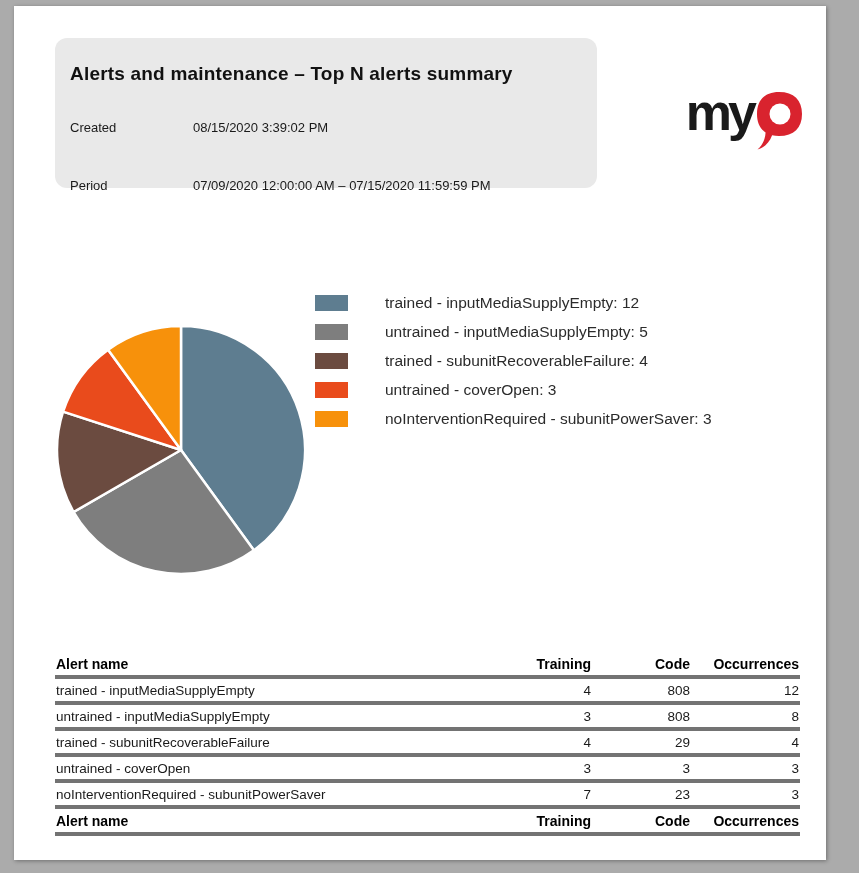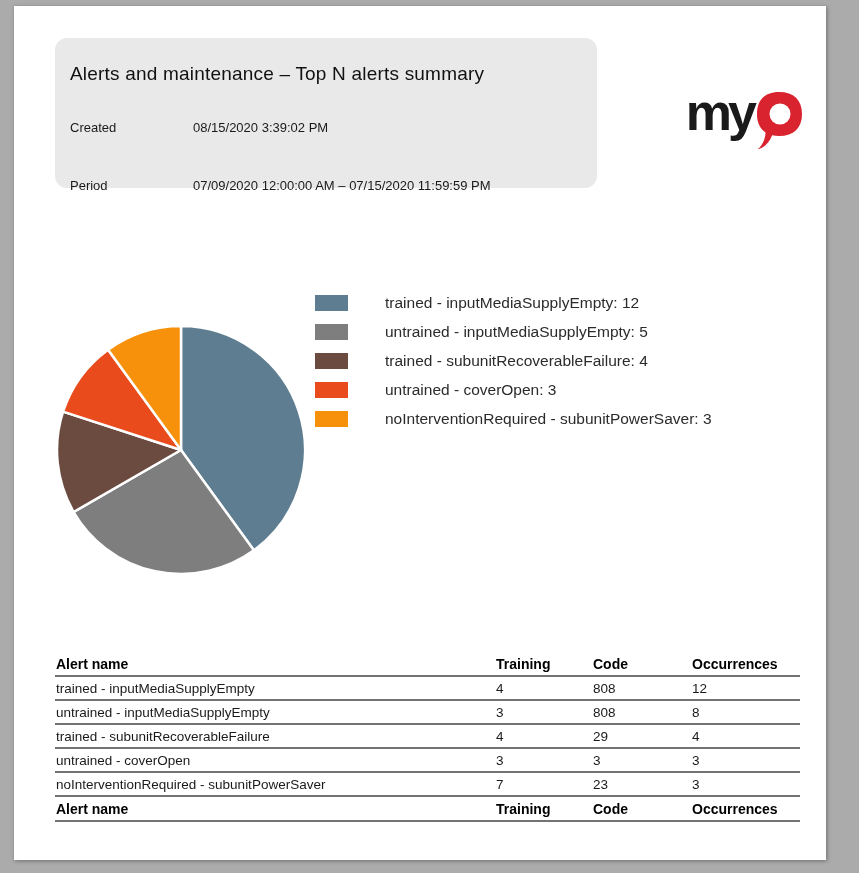--- a/index.html
+++ b/index.html
@@ -23,21 +23,21 @@
     width: 542px; height: 150px;
     background: #E9E9E9;
     border-radius: 12px;
     box-sizing: border-box;
     padding: 0 15px;
   }
   .report-title {
     margin: 0;
     padding-top: 25px;
     font-size: 19px;
-    font-weight: normal;
+    font-weight: bold;
     color: #111111;
     letter-spacing: 0.2px;
   }
   .meta-row {
     position: absolute;
     left: 15px; right: 15px;
     display: flex;
     font-size: 13px;
     color: #1A1A1A;
   }
@@ -103,31 +103,31 @@
     table-layout: fixed;
   }
   .alerts-table col.c-name { width: 440px; }
   .alerts-table col.c-training { width: 97px; }
   .alerts-table col.c-code { width: 99px; }
   .alerts-table col.c-occ { width: 109px; }
   .alerts-table th, .alerts-table td {
     padding: 4px 1px 3px 1px;
     font-size: 13.5px;
     color: #1A1A1A;
-    border-bottom: 2px solid #737373;
+    border-bottom: 4px solid #737373;
     overflow: hidden;
     white-space: nowrap;
   }
   .alerts-table th {
     font-size: 14px;
     font-weight: bold;
     color: #000000;
     text-align: left;
   }
-  .alerts-table th.num, .alerts-table td.num { }
+  .alerts-table th.num, .alerts-table td.num { text-align: right; }
 </style>
 </head>
 <body>
 
 <div class="page">
 
   <div class="header-card">
     <h1 class="report-title">Alerts and maintenance – Top N alerts summary</h1>
     <div class="meta-row created">
       <span class="meta-label">Created</span>

